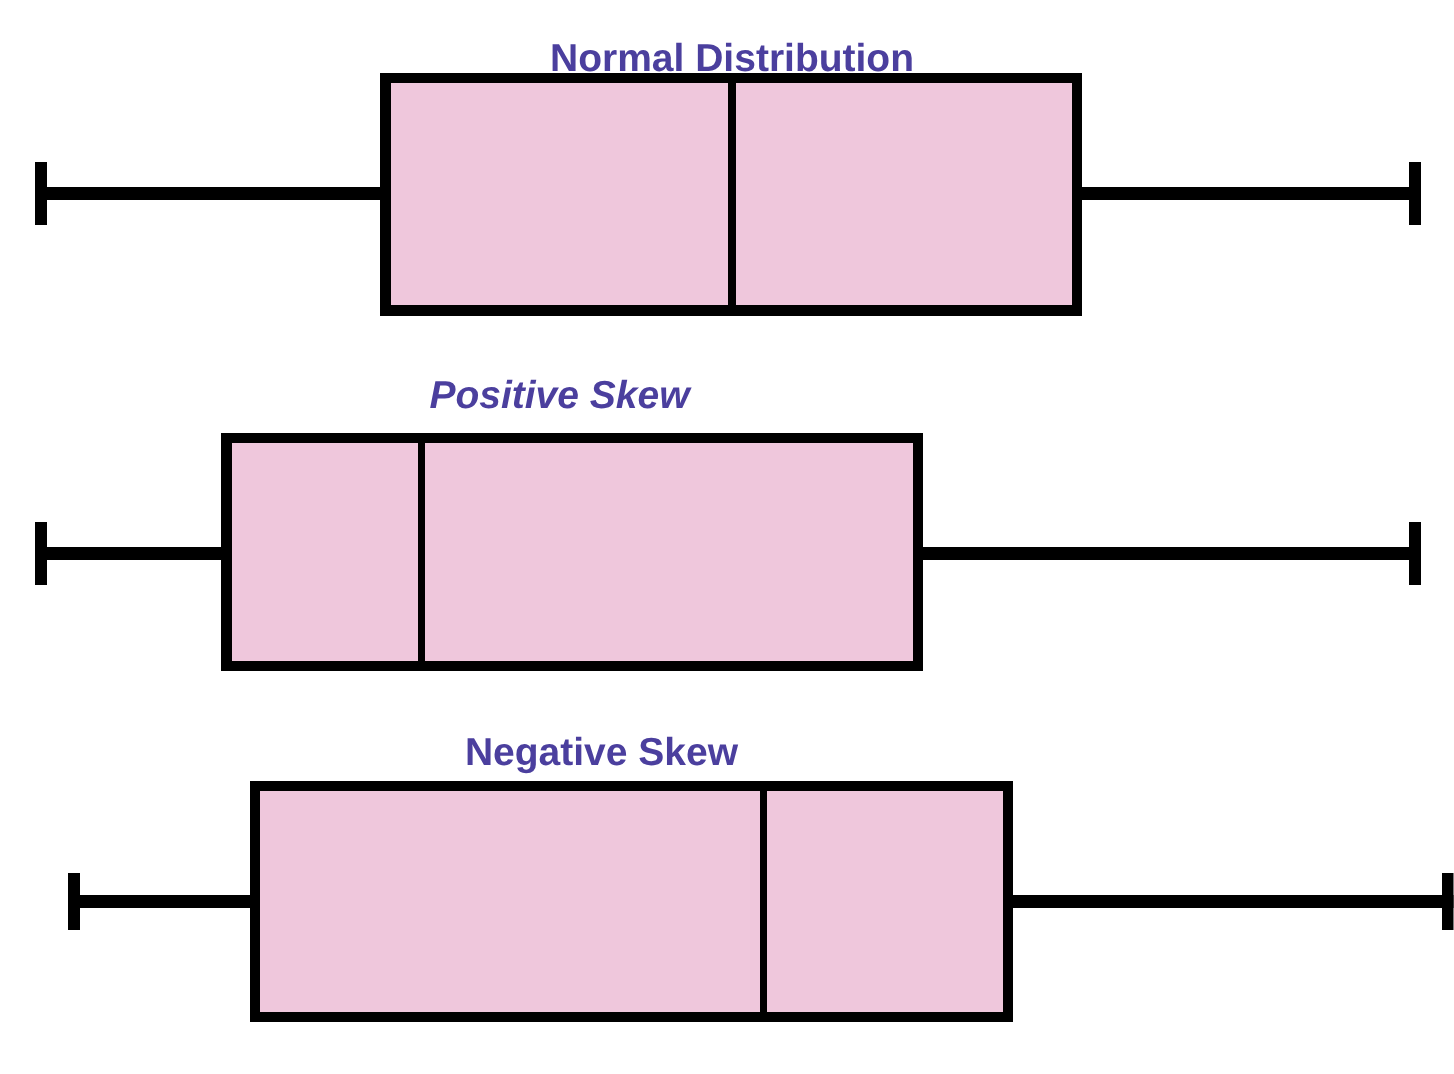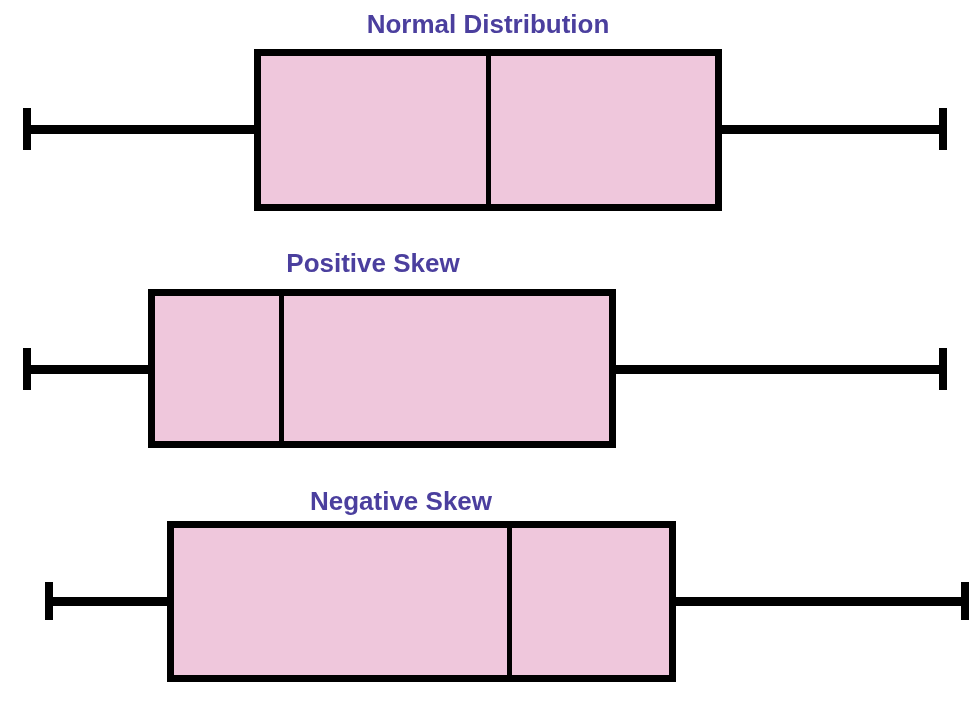--- a/index.html
+++ b/index.html
@@ -50,32 +50,32 @@
   .median-line {
     shape-rendering: crispEdges;
   }
 </style>
 </head>
 <body>
 
 <div id="figure">
 
   <div class="panel" style="top:0px; height:238px;">
-    <div class="panel-title" style="left:488px; top:8px;text-align:right;">Normal Distribution</div>
+    <div class="panel-title" style="left:488px; top:22px;text-align:right;">Normal Distribution</div>
     <svg class="bp-svg" width="969" height="238" viewBox="0 0 969 238">
       <line class="whisker-line" x1="24" y1="129" x2="257" y2="129" stroke="#000000" stroke-width="9"></line>
       <line class="whisker-line" x1="718" y1="129" x2="947" y2="129" stroke="#000000" stroke-width="9"></line>
       <line class="whisker-cap" x1="27" y1="108" x2="27" y2="150" stroke="#000000" stroke-width="8"></line>
       <line class="whisker-cap" x1="943" y1="108" x2="943" y2="150" stroke="#000000" stroke-width="8"></line>
       <rect class="box-rect" x="257" y="52" width="461" height="155" fill="#efc7dc" stroke="#000000" stroke-width="7"></rect>
       <line class="median-line" x1="488" y1="52" x2="488" y2="207" stroke="#000000" stroke-width="5"></line>
     </svg>
   </div>
 
-  <div class="panel" style="top:238px; height:238px;">
+  <div class="panel" style="top:238px; height:238px;font-style:italic;">
     <div class="panel-title" style="left:373px; top:9px;">Positive Skew</div>
     <svg class="bp-svg" width="969" height="238" viewBox="0 0 969 238">
       <line class="whisker-line" x1="24" y1="131" x2="151" y2="131" stroke="#000000" stroke-width="9"></line>
       <line class="whisker-line" x1="612" y1="131" x2="947" y2="131" stroke="#000000" stroke-width="9"></line>
       <line class="whisker-cap" x1="27" y1="110" x2="27" y2="152" stroke="#000000" stroke-width="8"></line>
       <line class="whisker-cap" x1="943" y1="110" x2="943" y2="152" stroke="#000000" stroke-width="8"></line>
       <rect class="box-rect" x="151" y="54" width="461" height="152" fill="#efc7dc" stroke="#000000" stroke-width="7"></rect>
       <line class="median-line" x1="281" y1="54" x2="281" y2="206" stroke="#000000" stroke-width="5"></line>
     </svg>
   </div>

